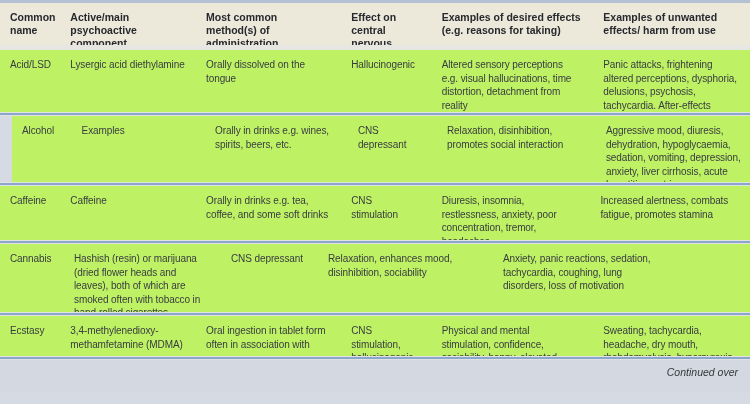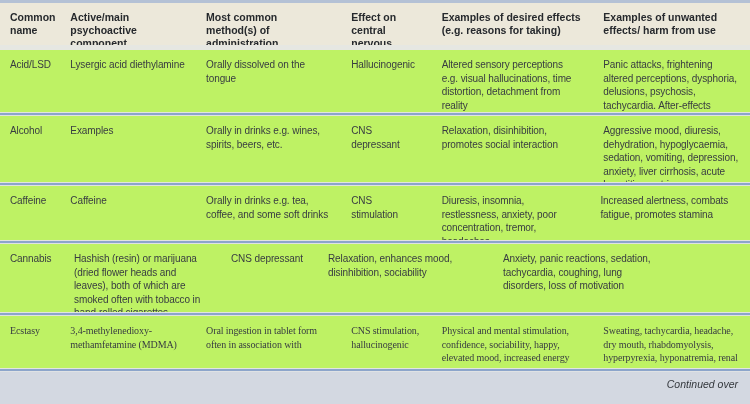--- a/index.html
+++ b/index.html
@@ -17,24 +17,24 @@
   .header-row{background:#ece8da;height:42px;font-weight:bold;font-size:10.5px;line-height:13px;color:#26292d;}
   .data-row{background:#bef264;font-size:10px;line-height:13.5px;letter-spacing:-0.1px;color:#383c41;}
   .cell{box-sizing:border-box;padding:8px 10px 0 0;overflow:hidden;}
   .c1{width:62px;padding-left:10px;}
   .c2{width:135px;padding-right:6px;}
   .c3{width:145px;}
   .c4{width:85px;}
   .c5{width:163px;}
   .c6{width:160px;padding-right:8px;}
   .r1{height:62px;}
-  .r2{height:66px;}
+  .r2{height:66px;margin-left:12px;}
   .r3{height:54px;}
   .r4{height:68px;}
-  .r5{height:52px;font-family:Liberation Serif, serif;}
+  .r5{height:40px;}
   .footer{height:32px;background:#d3d8e1;text-align:right;font-style:italic;font-size:10.5px;padding:6px 12px 0 0;box-sizing:border-box;color:#33373c;}
 </style>
 </head>
 <body>
 
 <div class="drug-table">
   <div class="top-border"></div>
 
   <div class="row header-row">
     <div class="cell c1">Common name</div>

